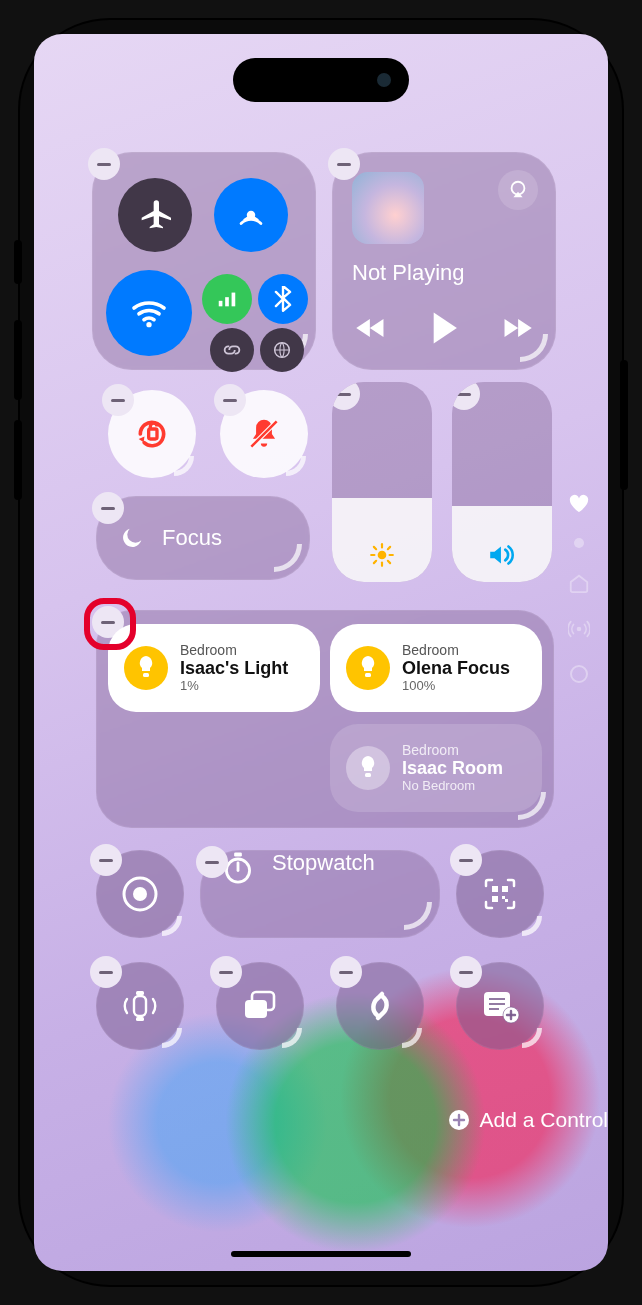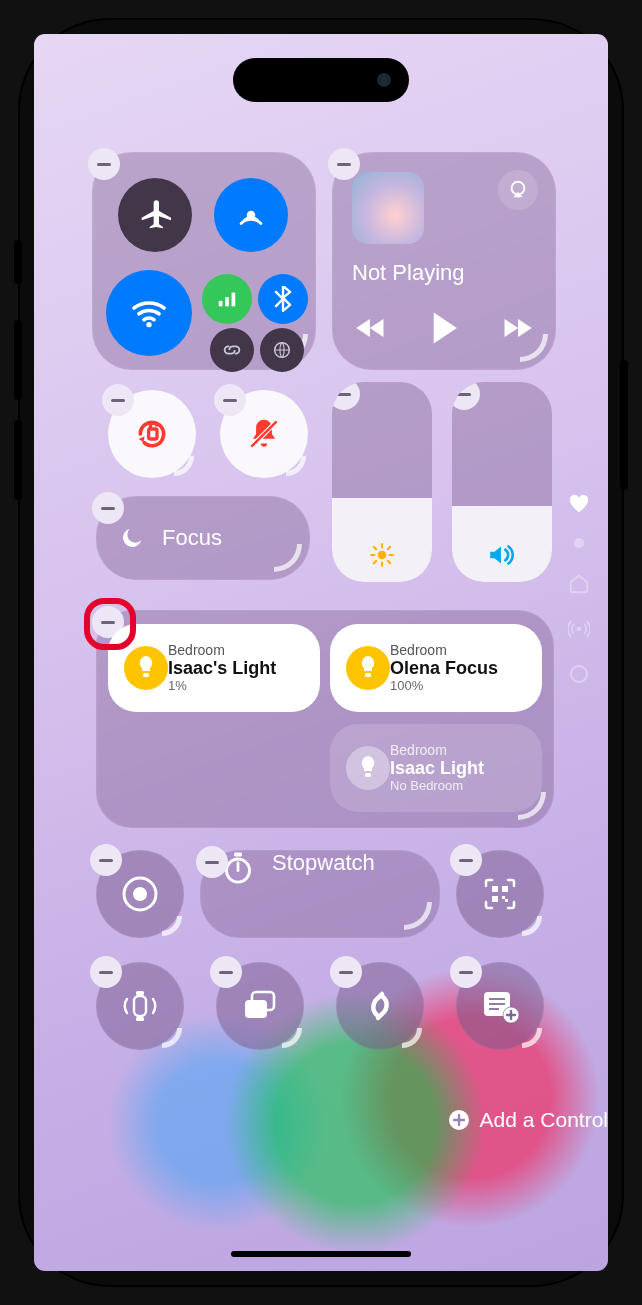--- a/index.html
+++ b/index.html
@@ -1,20 +1,20 @@
 <!DOCTYPE html>
 <html><head>
 <meta charset="utf-8">
 <style>
 *{box-sizing:border-box;margin:0;padding:0;font-family:-apple-system,Helvetica,Arial,sans-serif}
 html,body{width:642px;height:1305px;background:#111;overflow:hidden}
 
 
 .phone{position:absolute;left:20px;top:20px;width:602px;height:1265px;border-radius:90px;background:#0b0b0b;box-shadow:0 0 0 2px #000}
-.phone-inner{position:absolute;inset:14px;border-radius:11px;overflow:hidden;
+.phone-inner{position:absolute;inset:14px;border-radius:28px;overflow:hidden;
   background:
     radial-gradient(circle at 56% 88%, rgba(0,200,60,.55) 0 80px, transparent 130px),
     radial-gradient(circle at 76% 86%, rgba(255,0,50,.5) 0 80px, transparent 130px),
     radial-gradient(circle at 32% 88%, rgba(0,160,255,.35) 0 60px, transparent 110px),
     linear-gradient(160deg,#e6d7f4 0%,#d7c3ee 40%,#c7b0e6 70%,#bba4e0 100%)}
 .island{position:absolute;left:50%;top:24px;transform:translateX(-50%);width:176px;height:44px;border-radius:30px;background:#000}
 .island:after{content:"";position:absolute;right:18px;top:50%;width:14px;height:14px;border-radius:50%;background:#1a2a35;transform:translateY(-50%)}
 
 
 .side-btn{position:absolute;background:#000;border-radius:6px}
@@ -46,21 +46,21 @@
 
 .home-bar{position:absolute;left:50%;bottom:14px;transform:translateX(-50%);width:180px;height:6px;border-radius:4px;background:#000}
 
 
 .annot{position:absolute;border:6px solid #e4002b;border-radius:20px;pointer-events:none}
 
 
 .mp-text{color:#fff;font-size:22px}
 
 
-.card{position:absolute;border-radius:28px;padding:12px 16px;display:flex;align-items:center;}
+.card{position:absolute;border-radius:28px;padding:12px 16px;display:flex;align-items:center;gap:12px}
 .card .bulb{width:44px;height:44px;border-radius:50%;display:flex;align-items:center;justify-content:center}
 .card .meta{display:flex;flex-direction:column;line-height:1.15}
 .card .room{font-size:14px;color:#555}
 .card .name{font-size:18px;font-weight:600;color:#111}
 .card .sub{font-size:13px;color:#666}
 
 .card.ghost .room,.card.ghost .name,.card.ghost .sub{color:rgba(255,255,255,.8)}
 .card.ghost .name{color:#fff}
 
 
@@ -242,21 +242,21 @@
 
       <div class="card ghost" style="left:234px;top:114px;width:212px;height:88px;background:rgba(255,255,255,.15)">
         <div class="bulb" style="background:rgba(255,255,255,.35)">
           <svg width="22" height="26" viewBox="0 0 20 26">
               <path d="M10 1a7 7 0 0 0-4 12v3h8v-3a7 7 0 0 0-4-12z" fill="#fff"></path>
               <rect x="7" y="18" width="6" height="4" rx="1.5" fill="#fff"></rect>
             </svg>
         </div>
         <div class="meta">
           <span class="room">Bedroom</span>
-          <span class="name">Isaac Light</span>
+          <span class="name">Isaac Room</span>
           <span class="sub">No Bedroom</span>
         </div>
       </div>
     </div>
 
     <div class="annot" style="left:50px;top:564px;width:52px;height:52px"></div>
 
     <div class="circ tile" style="left:62px;top:816px;width:88px;height:88px;background:rgba(120,90,140,.5)">
       <div class="remove" style="left:-6px;top:-6px"></div>
       <div class="resize" style="right:2px;bottom:2px;width:20px;height:20px;border-bottom-right-radius:28px"></div>

